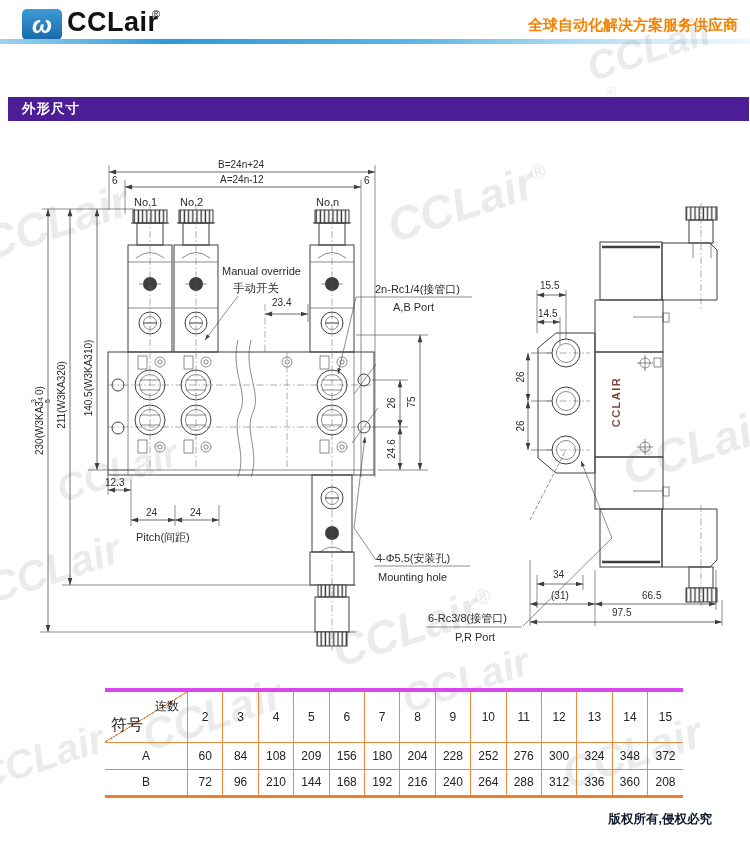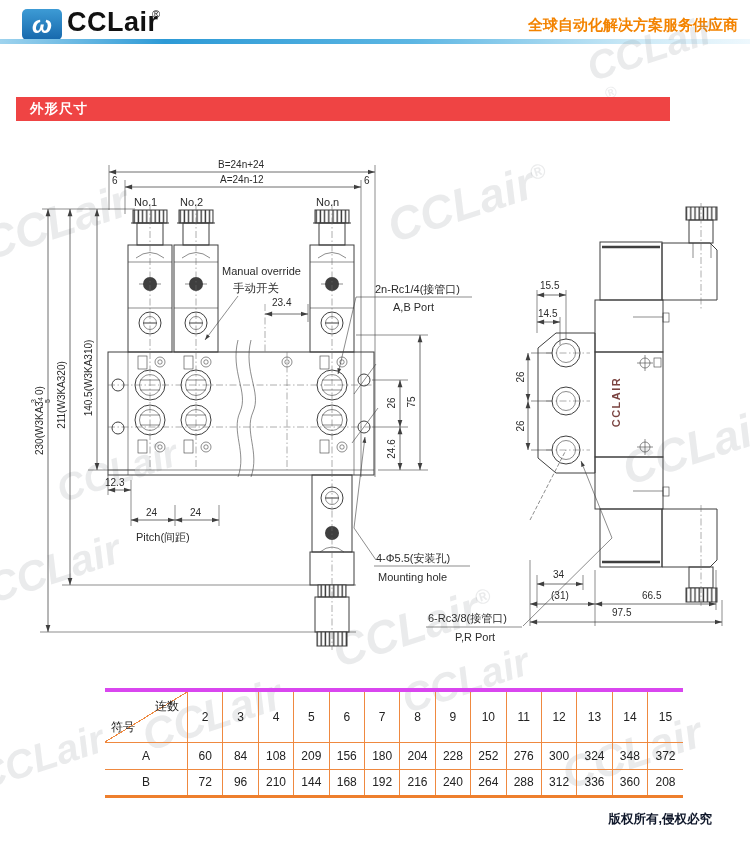--- a/index.html
+++ b/index.html
@@ -9,42 +9,42 @@
   .hdr{position:absolute;left:0;top:0;width:750px;height:46px;}
   .logo-box{position:absolute;left:22px;top:9px;width:40px;height:31px;border-radius:5px;
     background:linear-gradient(180deg,#3d9bd5,#1668ac);display:flex;align-items:center;justify-content:center;}
   .logo-omega{color:#fff;font-size:24px;font-style:italic;font-weight:bold;line-height:1;}
   .logo-text{position:absolute;left:67px;top:7px;font-size:27px;font-weight:bold;color:#111;letter-spacing:0.5px;}
   .logo-reg{position:absolute;left:152px;top:8px;font-size:11px;color:#111;}
   .tagline{position:absolute;right:12px;top:16px;font-size:15px;font-weight:bold;color:#f38300;}
   .hdr-divider{position:absolute;left:0;top:39px;width:750px;height:5px;
     background:linear-gradient(90deg,#9ed3ee 0%,#2d9ad6 22%,#5cb6e3 55%,#cdeaf7 85%,#eef8fd 100%);}
   
-  .title-bar{position:absolute;left:16px;top:97px;width:654px;height:24px;background:#ef4444;
+  .title-bar{position:absolute;left:8px;top:97px;width:741px;height:24px;background:#4c1d95;
     display:flex;align-items:center;z-index:3;}
   .title-bar span{color:#fff;font-size:13.5px;font-weight:bold;margin-left:14px;letter-spacing:1px;}
   
   .wm{position:absolute;color:rgba(140,146,152,0.18);font-weight:bold;font-style:italic;
       transform:rotate(-18deg);white-space:nowrap;z-index:1;pointer-events:none;}
   .wm sup{font-size:45%;}
   
   .drawing{position:absolute;left:0;top:0;z-index:2;}
   
   .tablewrap{position:absolute;left:105px;top:688px;width:578px;z-index:2;}
   table.size{border-collapse:collapse;width:578px;table-layout:fixed;
     border-top:4px solid #d946ef;border-bottom:3px solid #ee7f2d;background:transparent;}
   table.size td{border:1px solid #ef8940;text-align:center;font-size:12px;color:#222;padding:0;}
   table.size td:first-child{border-left:none;}
   table.size td:last-child{border-right:none;}
   table.size tr{height:27px;}
   table.size tr:first-child{height:52px;}
   td.corner{width:82px;position:relative;
     background:linear-gradient(to bottom right,transparent 49.4%,#ef8940 49.4%,#ef8940 50.6%,transparent 50.6%);}
   .corner-top{position:absolute;right:8px;top:6px;font-size:12px;color:#222;}
-  .corner-bot{position:absolute;left:6px;bottom:6px;font-size:12px;color:#222;}
+  .corner-bot{position:absolute;left:6px;bottom:6px;font-size:16px;color:#222;}
   
   .footer{position:absolute;right:38px;top:811px;font-size:12.5px;font-weight:bold;color:#0f172a;z-index:3;}
   
   .ln{stroke:#3f3f3f;stroke-width:1;fill:none;}
   .lt{stroke:#3f3f3f;stroke-width:0.6;fill:none;}
   .dim{stroke:#3f3f3f;stroke-width:0.75;fill:none;}
   .cl{stroke:#6a6a6a;stroke-width:0.55;stroke-dasharray:7 2.5 1.5 2.5;fill:none;}
   .dk{fill:#3f3f3f;stroke:none;}
   text.dt{font:10px "Liberation Sans",sans-serif;fill:#2b2b2b;}
   text.at{font:11px "Liberation Sans",sans-serif;fill:#2b2b2b;}

